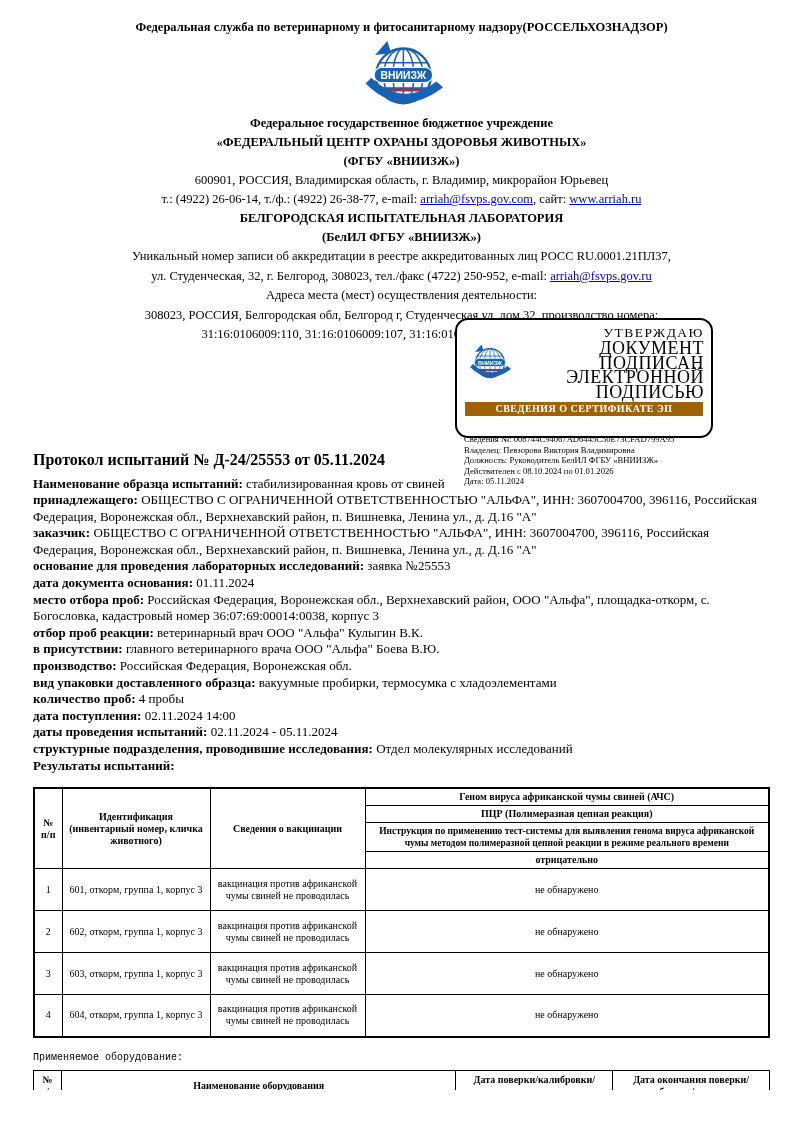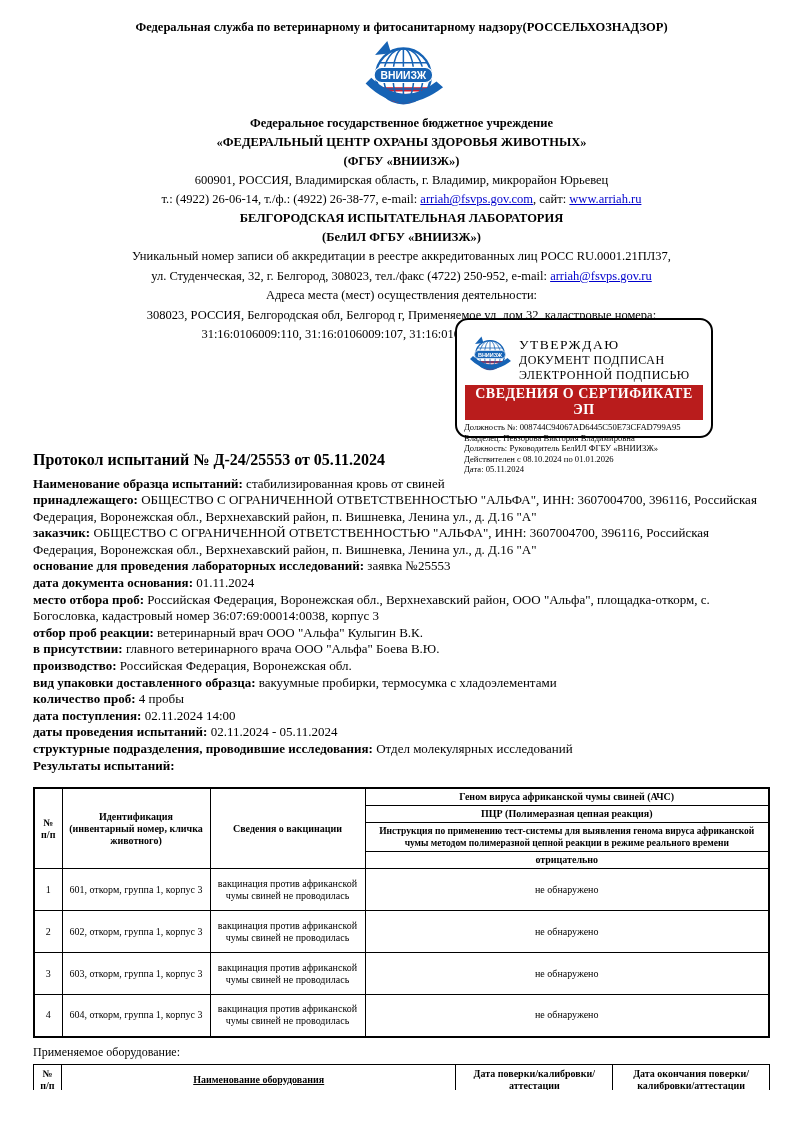--- a/index.html
+++ b/index.html
@@ -10,44 +10,44 @@
   .hline { font-size:12.5px; line-height:19px; text-align:center; }
   .hline-sm { font-size:12.5px; line-height:19.5px; text-align:center; }
   a.doclink { color:#0000cc; text-decoration:underline; cursor:pointer; }
 
   .logo-wrap { text-align:center; margin:3px 0 2px 0; }
 
   
   .stamp { position:absolute; left:455px; top:318px; width:258px; height:120px;
            border:2.5px solid #000; border-radius:13px; background:#fff; padding:5px 7px 0 7px; }
   .stamp-top { display:flex; align-items:center; gap:5px; }
-  .stamp-right { flex:1; text-align:left;margin-top:12px; }
+  .stamp-right { flex:1; text-align:right; }
   .stamp-approve { font-size:13.5px; letter-spacing:1.5px; line-height:16px; }
-  .stamp-signed { font-size:12px; letter-spacing:.5px; line-height:14.5px;font-family:Liberation Serif, serif; }
-  .stamp-bar { background:#b91c1c; color:#fff; font-size:14px; font-weight:bold; letter-spacing:.5px;
-               text-align:center; padding:1px 0 2px; margin:3px 1px 2px; }
+  .stamp-signed { font-size:18px; letter-spacing:.5px; line-height:14.5px;font-family:Liberation Serif, serif; }
+  .stamp-bar { background:#a16207; color:#fff; font-size:10px; font-weight:bold; letter-spacing:.5px;
+               text-align:center; padding:1px 0 2px; margin:3px 1px 18px; }
   .stamp-details { font-size:8.6px; line-height:10.6px; }
 
   .doc-title { font-weight:bold; font-size:16px; margin-top:104px; line-height:22px; }
 
   .fields { margin-top:5px; font-size:13px; line-height:16.6px; }
   .field b { font-weight:bold; }
 
   table { border-collapse:collapse; width:737px; }
   td { border:1px solid #000; vertical-align:middle; }
   .results-table { margin-top:13px; border:2px solid #000; font-size:10px; }
   .results-table td { text-align:center; line-height:12px; padding:2px 4px; }
   .rt-num { width:28px; }
   .rt-id { width:148px; }
   .rt-vacc { width:155px; }
   .rt-hdr { font-weight:bold; }
   .rt-method { font-size:9.5px; padding:3px 8px; }
   .rt-row td { padding:4px 4px; height:42px; }
 
-  .equip-heading { font-size:12px; margin-top:5px; line-height:18px; }
+  .equip-heading { font-size:10px; margin-top:11px; line-height:18px;font-family:Liberation Mono, monospace; }
   .equip-table { margin-top:3px; border:1.5px solid #000; font-size:10px; }
   .equip-table td { text-align:center; font-weight:bold; line-height:12.5px; padding:3px 4px; height:31px; }
   .eq-num { width:28px; }
   .eq-name { width:395px;text-decoration:underline; }
   .eq-date { width:157px; overflow-wrap:anywhere; }
 
   .footer { margin-top:3px; font-size:11.5px; line-height:17.5px; }
 </style>
 </head>
 <body>
@@ -84,21 +84,21 @@
   <div class="hline b">Федеральное государственное бюджетное учреждение</div>
   <div class="hline b">«ФЕДЕРАЛЬНЫЙ ЦЕНТР ОХРАНЫ ЗДОРОВЬЯ ЖИВОТНЫХ»</div>
   <div class="hline b">(ФГБУ «ВНИИЗЖ»)</div>
   <div class="hline">600901, РОССИЯ, Владимирская область, г. Владимир, микрорайон Юрьевец</div>
   <div class="hline"><span>т.: (4922) 26-06-14, т./ф.: (4922) 26-38-77, e-mail: </span><a class="doclink">arriah@fsvps.gov.com</a><span>, сайт: </span><a class="doclink">www.arriah.ru</a></div>
   <div class="hline b">БЕЛГОРОДСКАЯ ИСПЫТАТЕЛЬНАЯ ЛАБОРАТОРИЯ</div>
   <div class="hline b">(БелИЛ ФГБУ «ВНИИЗЖ»)</div>
   <div class="hline-sm">Уникальный номер записи об аккредитации в реестре аккредитованных лиц РОСС RU.0001.21ПЛ37,</div>
   <div class="hline-sm"><span>ул. Студенческая, 32, г. Белгород, 308023, тел./факс (4722) 250-952, e-mail: </span><a class="doclink">arriah@fsvps.gov.ru</a></div>
   <div class="hline-sm">Адреса места (мест) осуществления деятельности:</div>
-  <div class="hline-sm">308023, РОССИЯ, Белгородская обл, Белгород г, Применяемое ул, дом 32, кадастровые номера:</div>
+  <div class="hline-sm">308023, РОССИЯ, Белгородская обл, Белгород г, Студенческая ул, дом 32, производство номера:</div>
   <div class="hline-sm">31:16:0106009:110, 31:16:0106009:107, 31:16:0109003:213, 31:16:010600993</div>
 
   <div class="stamp">
     <div class="stamp-top">
       <svg width="50" height="42" viewBox="0 0 100 72">
         <defs>
             <clipPath id="gclip2">
               <circle cx="52" cy="38" r="29"></circle>
             </clipPath>
           </defs>
@@ -119,21 +119,21 @@
         <text x="52" y="41" text-anchor="middle" font-family="Liberation Sans, sans-serif" font-size="11" font-weight="bold" fill="#ffffff">ВНИИЗЖ</text>
       </svg>
       <div class="stamp-right">
         <div class="stamp-approve">УТВЕРЖДАЮ</div>
         <div class="stamp-signed">ДОКУМЕНТ ПОДПИСАН</div>
         <div class="stamp-signed">ЭЛЕКТРОННОЙ ПОДПИСЬЮ</div>
       </div>
     </div>
     <div class="stamp-bar">СВЕДЕНИЯ О СЕРТИФИКАТЕ ЭП</div>
     <div class="stamp-details">
-      <div>Должность №: 008744C94067AD6445C50E73CFAD799A95</div>
+      <div>Сведения №: 008744C94067AD6445C50E73CFAD799A95</div>
       <div>Владелец: Певзорова Виктория Владимировна</div>
       <div>Должность: Руководитель БелИЛ ФГБУ «ВНИИЗЖ»</div>
       <div>Действителен с 08.10.2024 по 01.01.2026</div>
       <div>Дата: 05.11.2024</div>
     </div>
   </div>
 
   <div class="doc-title">Протокол испытаний № Д-24/25553 от 05.11.2024</div>
 
   <div class="fields">

